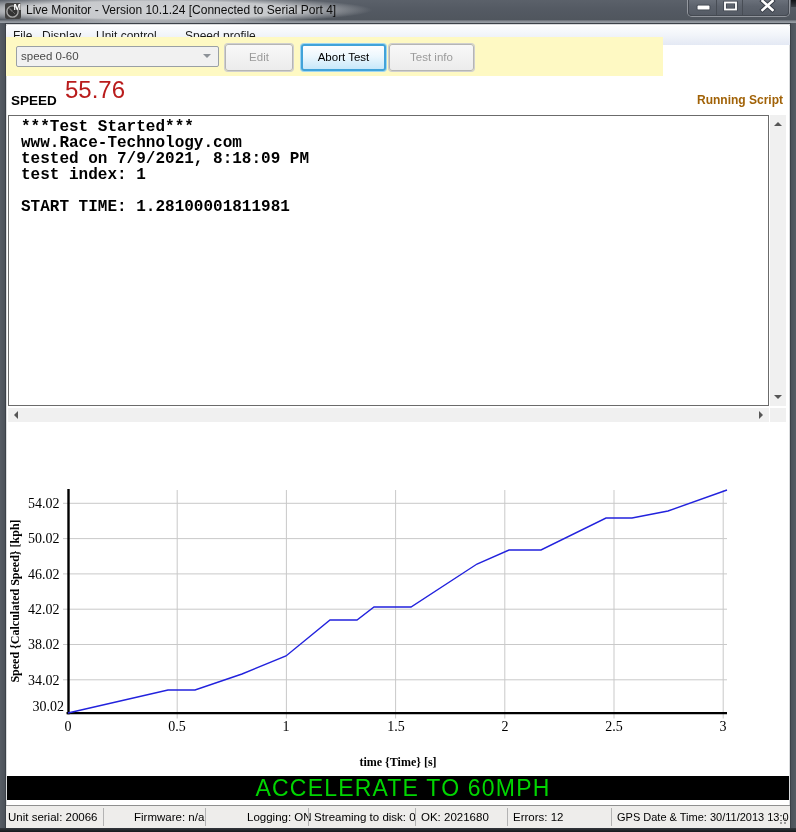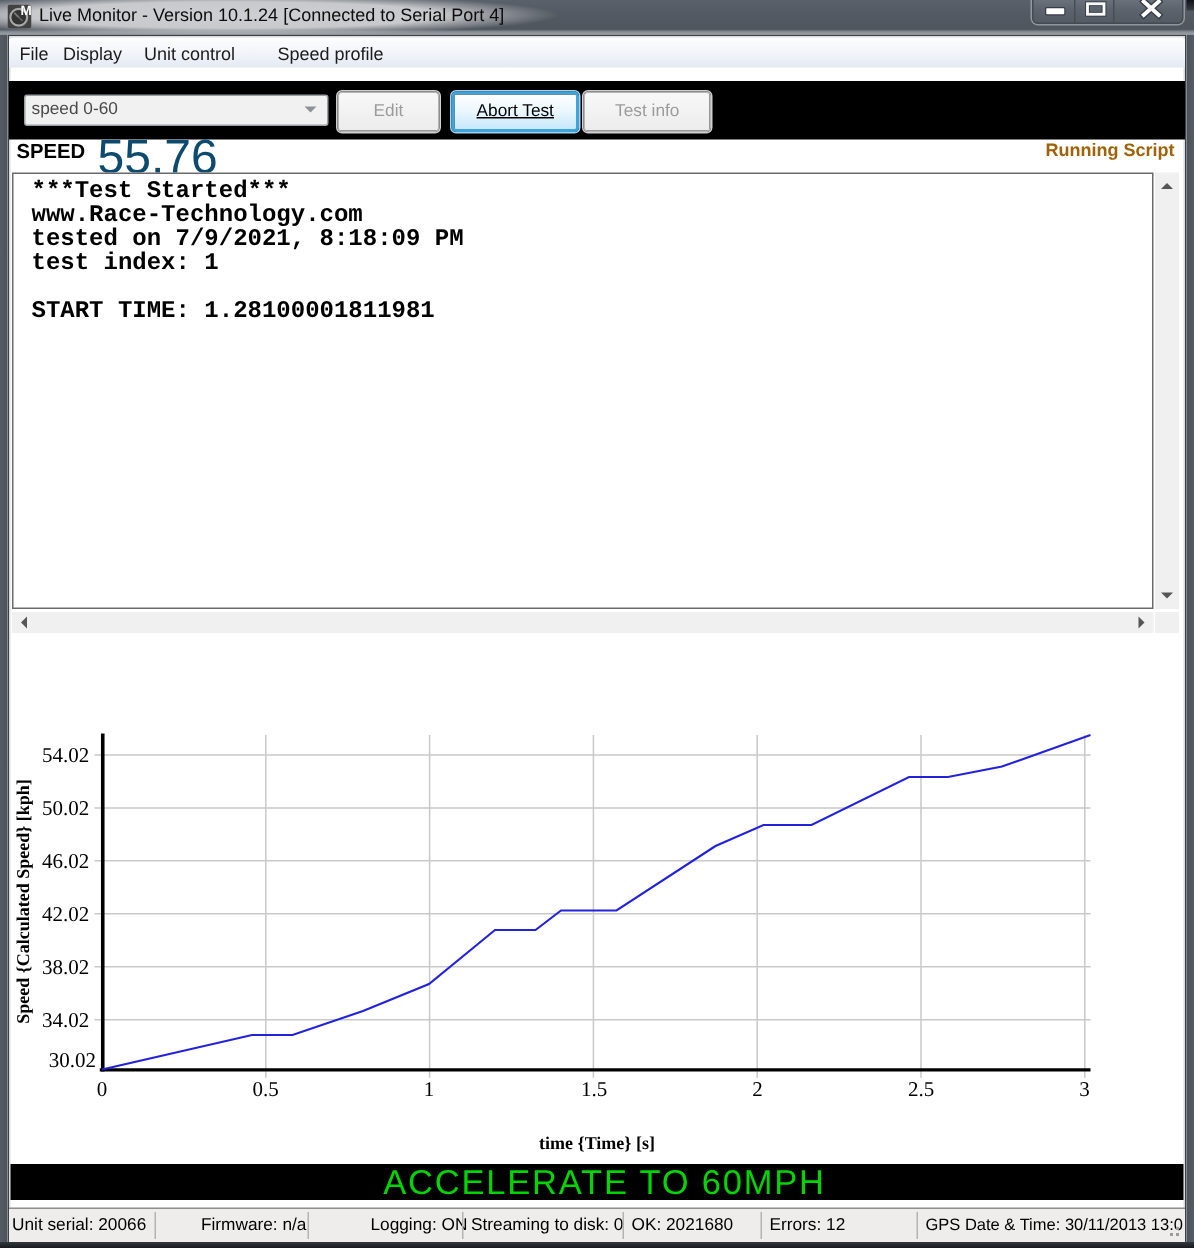--- a/index.html
+++ b/index.html
@@ -42,34 +42,34 @@
 
 <div class="abs" style="left:5px;top:23px;width:786px;height:805px;border:1px solid #3c4148;background:#fff;box-shadow:inset 0 0 0 1px #d9dbdd;"></div>
 
 <div class="abs" style="left:6px;top:26px;width:784px;height:19px;background:linear-gradient(180deg,#fcfdfe 0%,#f2f5fa 45%,#e4e9f4 100%);">
   <div class="abs" style="left:7px;top:0;height:20px;line-height:20px;font-size:12px;color:#1b1b1b;">File</div>
   <div class="abs" style="left:36px;top:0;height:20px;line-height:20px;font-size:12px;color:#1b1b1b;">Display</div>
   <div class="abs" style="left:90px;top:0;height:20px;line-height:20px;font-size:12px;color:#1b1b1b;">Unit control</div>
   <div class="abs" style="left:179px;top:0;height:36px;line-height:20px;font-size:12px;color:#1b1b1b;">Speed profile</div>
 </div>
 
-<div class="abs" style="left:6px;top:54px;width:784px;height:39px;background:#000000;">
+<div class="abs" style="left:6px;top:37px;width:657px;height:39px;background:#fef9c3;">
 
   <div class="abs" style="left:10px;top:9px;width:203px;height:21px;background:#f1f1f1;border:1px solid #9aa0a5;border-radius:2px;">
     <div class="abs" style="left:4px;top:0;height:19px;line-height:19px;font-size:11.5px;color:#4a4a4a;">speed 0-60</div>
     <div class="abs" style="right:7px;top:7px;width:0;height:0;border-left:4px solid transparent;border-right:4px solid transparent;border-top:4.5px solid #8d9298;"></div>
   </div>
 
   <div class="abs" style="left:219px;top:7px;width:68px;height:27px;background:linear-gradient(180deg,#f8f8f8,#ececec);border:1px solid #b5b5b5;border-radius:3px;box-shadow:0 0 0 1px #cfcfcf;text-align:center;line-height:25px;font-size:11.5px;color:#9b9b9b;">Edit</div>
-  <div class="abs" style="left:295px;top:7px;width:85px;height:27px;background:linear-gradient(180deg,#fefeff 0%,#ecf7fd 45%,#c7e8fa 100%);border:2px solid #41a3d9;border-radius:3px;box-shadow:0 0 0 1px #9ed6f2;text-align:center;line-height:23px;font-size:11.5px;color:#000;text-decoration:underline;">Abort Test</div>
+  <div class="abs" style="left:295px;top:7px;width:85px;height:27px;background:linear-gradient(180deg,#fefeff 0%,#ecf7fd 45%,#c7e8fa 100%);border:2px solid #41a3d9;border-radius:3px;box-shadow:0 0 0 1px #9ed6f2;text-align:center;line-height:23px;font-size:11.5px;color:#000;">Abort Test</div>
   <div class="abs" style="left:383px;top:7px;width:85px;height:27px;background:linear-gradient(180deg,#f8f8f8,#ececec);border:1px solid #b5b5b5;border-radius:3px;box-shadow:0 0 0 1px #cfcfcf;text-align:center;line-height:25px;font-size:11.5px;color:#9b9b9b;">Test info</div>
 </div>
 
 <div class="abs" style="left:11px;top:93px;font-size:13.5px;font-weight:bold;color:#000;">SPEED</div>
-<div class="abs" style="left:65px;top:86px;font-size:32px;color:#0c4a6e;">55.76</div>
+<div class="abs" style="left:65px;top:76px;font-size:24px;color:#b91c1c;">55.76</div>
 <div class="abs" style="right:13px;top:93px;font-size:12px;font-weight:bold;color:#a16207;">Running Script</div>
 
 <div class="abs" style="left:8px;top:115px;width:761px;height:291px;background:#fff;border:1px solid #6b6b6b;font-family:'Liberation Mono',monospace;font-weight:bold;font-size:16px;line-height:16px;color:#000;padding:3px 0 0 12px;white-space:pre;">***Test Started***
 www.Race-Technology.com
 tested on 7/9/2021, 8:18:09 PM
 test index: 1
 
 START TIME: 1.28100001811981</div>
 
 <div class="abs" style="left:770px;top:115px;width:16px;height:291px;background:#f0f0f0;">

